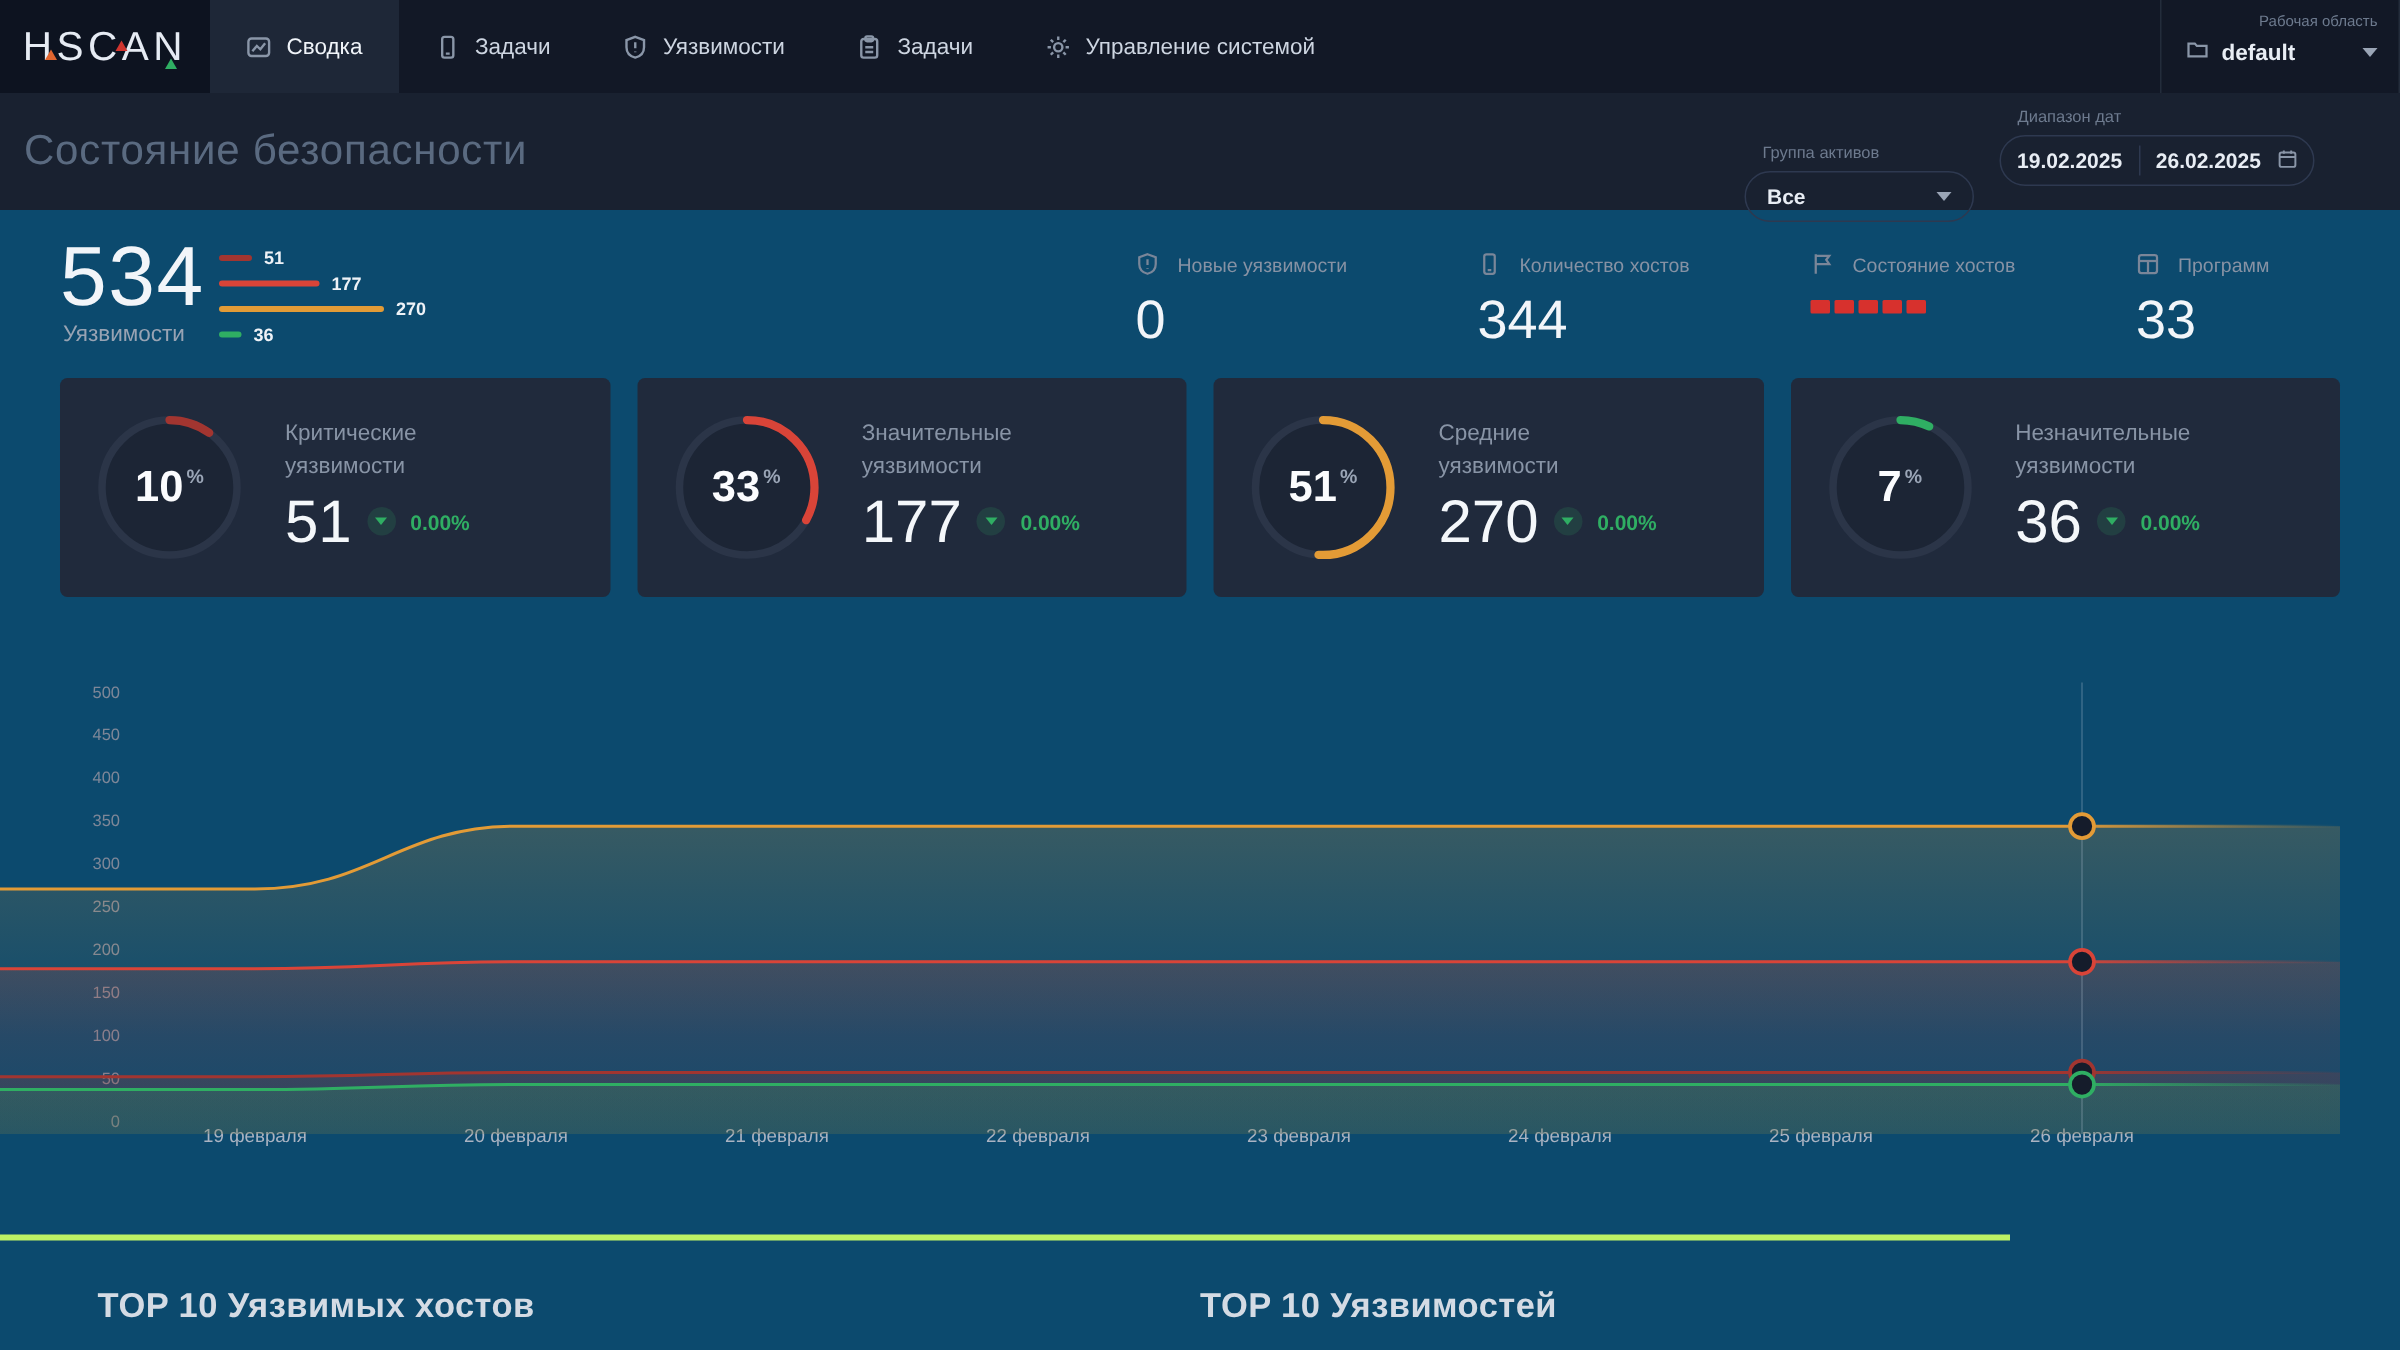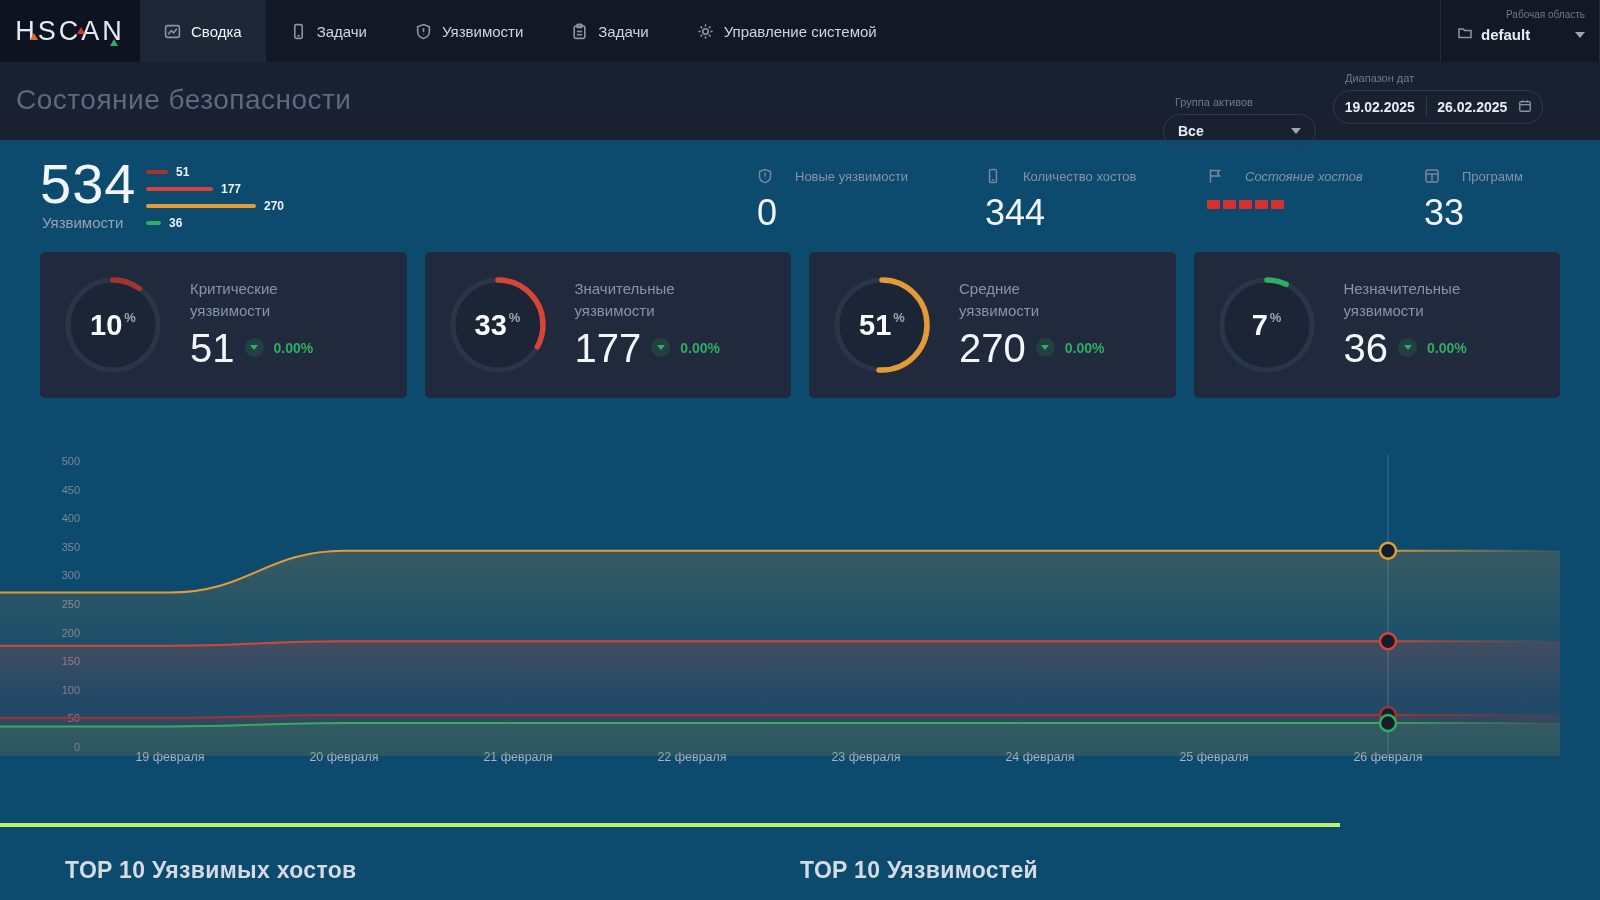--- a/index.html
+++ b/index.html
@@ -46,21 +46,21 @@
   .date-pill svg { width:14px; height:14px; stroke:#8a96a8; fill:none; stroke-width:1.5; margin-right:10px; }
 
   
   .total-num { position:absolute; left:40px; top:156px; font-size:56px; font-weight:300; color:#f2f5f9; letter-spacing:1px; line-height:1; }
   .total-label { position:absolute; left:42px; top:214px; font-size:15px; color:#98a3b3; }
   .minibars { position:absolute; left:146px; top:163px; }
   .minibar-row { display:flex; align-items:center; height:17px; }
   .minibar { height:4px; border-radius:2px; }
   .minibar-val { font-size:12px; font-weight:bold; color:#eef2f7; margin-left:8px; }
   .kpi { position:absolute; top:168px; }
-  .kpi-head { display:flex; align-items:center; gap:22px; font-size:13px; color:#8792a4; }
+  .kpi-head { display:flex; align-items:center; gap:12px; font-size:13px; color:#8792a4; }
   .kpi-head svg { width:16px; height:16px; stroke:#7a8699; fill:none; stroke-width:1.5; }
   .kpi-value { font-size:36px; font-weight:300; color:#f2f5f9; margin-top:8px; }
   .kpi-squares { display:flex; gap:3px; margin-top:16px; }
   .kpi-square { width:13px; height:9px; border-radius:1px; }
 
   
   .gauges { position:absolute; left:40px; top:252px; width:1520px; display:flex; gap:18px; }
   .gcard { flex:1; height:146px; background:#202a3c; border-radius:5px; position:relative; }
   .ring-wrap { position:absolute; left:21px; top:21px; width:104px; height:104px; }
   .ring-wrap svg { width:104px; height:104px; transform:rotate(-90deg); }
@@ -232,21 +232,21 @@
           <span style="display:flex">
             <svg viewBox="0 0 16 16">
               <rect x="4.5" y="1.5" width="7" height="13" rx="1.5"></rect>
               <line x1="6.8" y1="12" x2="9.2" y2="12"></line>
             </svg>
           </span>
           <span>Количество хостов</span>
         </div>
         <div class="kpi-value">344</div>
       </div>
-      <div class="kpi" style="left: 1207px; font-style: italic;">
+      <div class="kpi" style="left: 1207px;">
         <div class="kpi-head">
           <span style="display:flex">
             <svg viewBox="0 0 16 16">
               <line x1="3.5" y1="1.5" x2="3.5" y2="14.5"></line>
               <path d="M3.5 2.5 H12.5 L10.5 5.2 L12.5 8 H3.5"></path>
             </svg>
           </span>
           <span>Состояние хостов</span>
         </div>
         <div class="kpi-squares">

